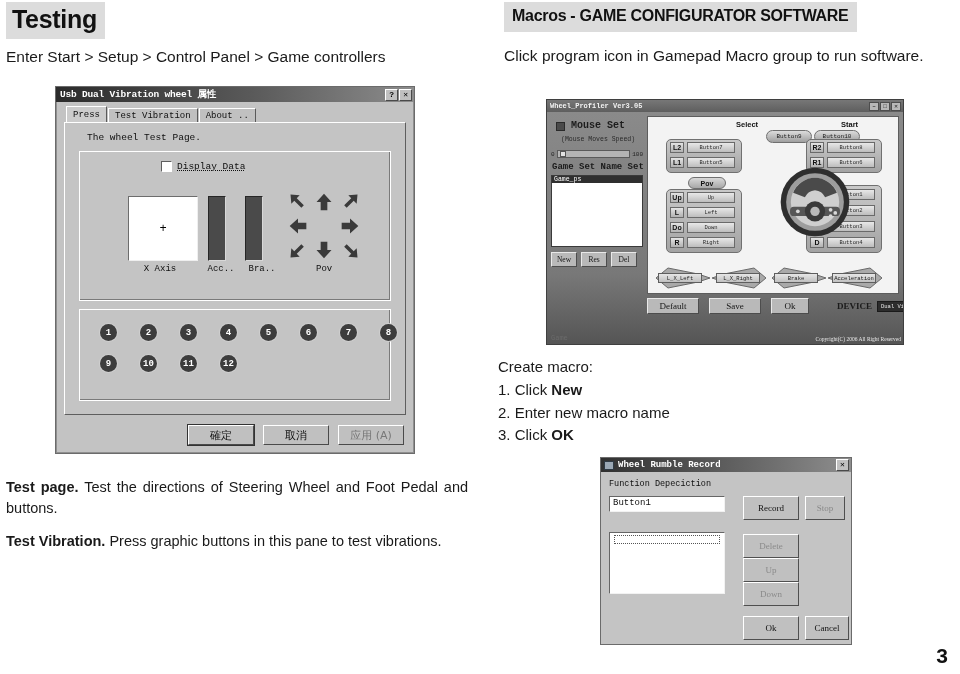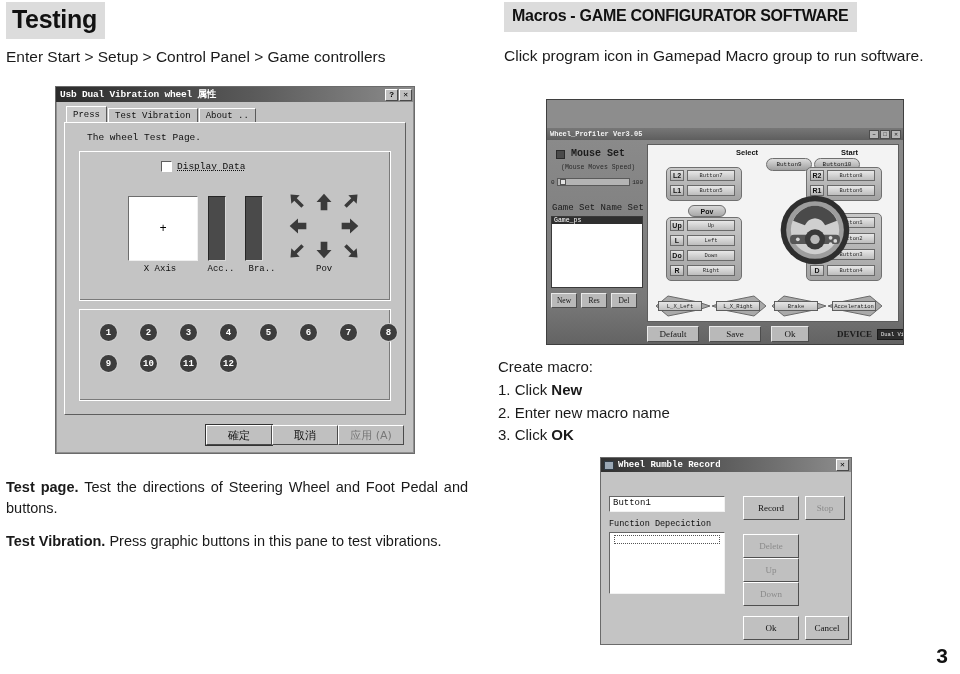--- a/index.html
+++ b/index.html
@@ -147,21 +147,21 @@
   }
   .pov-grid .arw { width:22px; height:20px; fill:#3a3a3a; }
 
   .btn-grid { position:absolute; left:20px; top:14px; display:grid; grid-template-columns:repeat(8,40px); grid-row-gap:14px; }
   .dot {
     width:17px; height:17px; border-radius:50%;
     background:#3d3d3d; color:#fff; font-size:9px; font-weight:bold;
     display:flex; align-items:center; justify-content:center;
     box-shadow:0 0 0 1px #cfcfcf;
   }
-  .dlgbtns { position:absolute; right:10px; bottom:8px; display:flex; }
+  .dlgbtns { position:absolute; right:10px; bottom:8px; display:flex; gap:9px; }
   .w9btn {
     min-width:66px; height:20px; background:#c0c0c0; font-size:11px;
     display:flex; align-items:center; justify-content:center;
     border-top:1px solid #ffffff; border-left:1px solid #ffffff;
     border-right:1px solid #4a4a4a; border-bottom:1px solid #4a4a4a;
     color:#111; font-family:"DejaVu Sans", sans-serif;
   }
   .w9btn.default { box-shadow:0 0 0 1px #333; }
   .w9btn.dim { color:#777; }
 
@@ -170,36 +170,36 @@
     position:absolute; left:546px; top:99px; width:358px; height:246px;
     background:#8d8d8d;
     border:1px solid #3f3f3f;
     font-family:"Liberation Mono", monospace;
     color:#111;
     overflow:hidden;
   }
   .wp-title {
     height:12px; background:linear-gradient(to bottom,#777,#5e5e5e);
     display:flex; align-items:center; padding:0 2px 0 3px;
-    font-size:7px; font-weight:bold; color:#f2f2f2;margin-top:28px;
+    font-size:7px; font-weight:bold; color:#f2f2f2;
   }
   .wp-title .t { flex:1; white-space:nowrap; }
   .wp-tb { width:10px; height:9px; margin-left:1px; background:#b8b8b8; border:1px solid #4d4d4d;
            font-size:6px; line-height:7px; text-align:center; color:#222; }
   .wp-body { position:relative; height:calc(100% - 12px);
              background:linear-gradient(to bottom,#8a8a8a,#787878 70%,#555 100%); }
 
   .wp-left { position:absolute; left:4px; top:4px; width:92px; }
   .wp-mouseset { display:flex; align-items:flex-end; gap:6px; font-size:10px; font-weight:bold; color:#1c1c1c; margin:4px 0 0 5px; }
   .wp-mouseset .sq { width:9px; height:9px; background:#4a4a4a; border:1px solid #2a2a2a; }
   .wp-sub { font-size:6.5px; color:#2a2a2a; margin:5px 0 0 10px; }
   .wp-slider { display:flex; align-items:center; gap:2px; margin:7px 0 0 0; font-size:6px; color:#1f1f1f; }
   .wp-track { flex:1; height:8px; background:#b4b4b4; border:1px solid #5a5a5a; position:relative; }
   .wp-knob { position:absolute; left:2px; top:0; width:6px; height:6px; background:#e2e2e2; border:1px solid #555; }
-  .wp-gsn { font-size:9px; font-weight:normal; color:#1a1a1a; margin:17px 0 3px 1px; white-space:nowrap; }
+  .wp-gsn { font-size:9px; font-weight:bold; color:#1a1a1a; margin:4px 0 3px 1px; white-space:nowrap; }
   .wp-list { height:72px; background:#fff; border:1px solid #3a3a3a; }
   .wp-list .sel { background:#2f2f2f; color:#fff; font-size:6.5px; padding:0 2px; }
   .wp-lrow { display:flex; gap:4px; margin-top:5px; }
   .wpbtn {
     background:#b9b9b9; color:#151515; font-size:7.5px;
     border-top:1px solid #e9e9e9; border-left:1px solid #e9e9e9;
     border-right:1px solid #4d4d4d; border-bottom:1px solid #4d4d4d;
     padding:2px 0; text-align:center; min-width:26px;
     font-family:"Liberation Serif", serif;
   }
@@ -270,21 +270,21 @@
   
   #dlg-rumble { left:600px; top:457px; width:252px; height:188px; }
   .rum-title {
     height:14px; display:flex; align-items:center; gap:4px; padding:0 2px 0 3px;
     background:linear-gradient(to right,#303030,#707070 70%,#8e8e8e);
     color:#fff; font-size:9px; font-weight:bold;
   }
   .rum-title .t { flex:1; }
   .rum-ico { width:10px; height:9px; background:#9aa7b4; border:1px solid #2f3a44; }
   .rum-body { position:relative; height:calc(100% - 14px); background:#c4c4c4; }
-  .rum-lbl { position:absolute; left:8px; top:7px; font-size:8.5px;margin-top:40px; }
+  .rum-lbl { position:absolute; left:8px; top:7px; font-size:8.5px; }
   .tfield {
     position:absolute; background:#ffffff;
     border-top:1px solid #666; border-left:1px solid #666;
     border-right:1px solid #f2f2f2; border-bottom:1px solid #f2f2f2;
     font-size:9px; padding:1px 3px;
   }
   #rum-name { left:8px; top:24px; width:116px; height:16px; }
   #rum-list { left:8px; top:60px; width:116px; height:62px; }
   #rum-list .dashed { margin:1px; height:9px; border:1px dotted #555; }
   .rumbtn {

